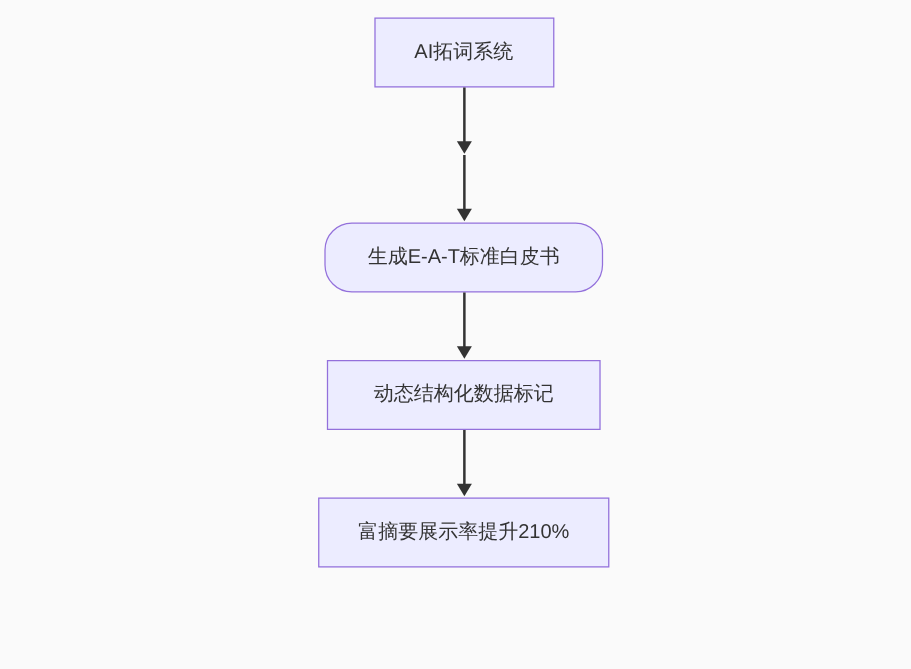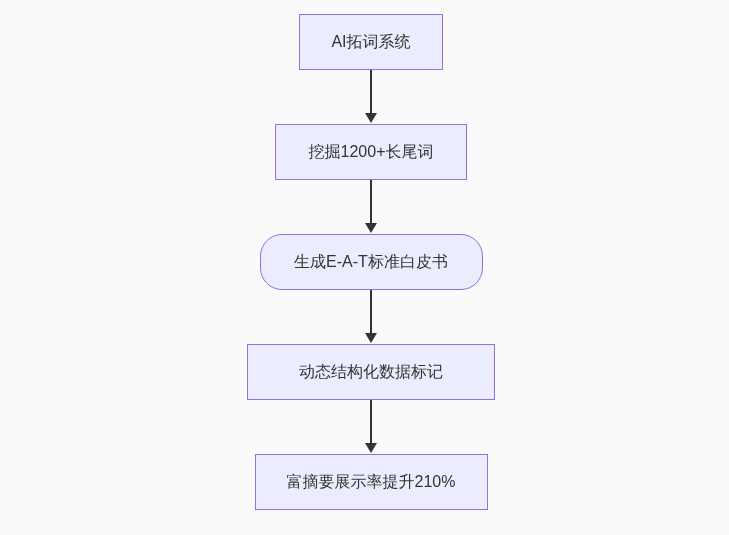--- a/index.html
+++ b/index.html
@@ -34,21 +34,21 @@
     border: 1px solid #9370DB;
     color: #333333;
     font-size: 16px;
     line-height: 1;
     white-space: nowrap;
     padding: 12px 10px;
   }
   .node.n1 { width: 144px; }
   .node.n2 { width: 192px; }
   .node.n3 { width: 223px; border-radius: 22px; }
-  .node.n4 { width: 248px; }
+  .node.n4 { width: 219px; }
   .node.n5 { width: 233px; }
   .connector {
     position: relative;
     width: 14px;
     height: 54px;
   }
   .connector .line {
     position: absolute;
     left: 50%;
     top: 0;
@@ -77,23 +77,20 @@
 
     <div class="node n1">
       <span>AI拓词系统</span>
     </div>
 
     <div class="connector">
       <div class="line"></div>
       <div class="arrowhead"></div>
     </div>
 
-    <div class="node n2">
-      <span>挖掘1200+长尾词</span>
-    </div>
 
     <div class="connector">
       <div class="line"></div>
       <div class="arrowhead"></div>
     </div>
 
     <div class="node n3">
       <span>生成E-A-T标准白皮书</span>
     </div>
 

